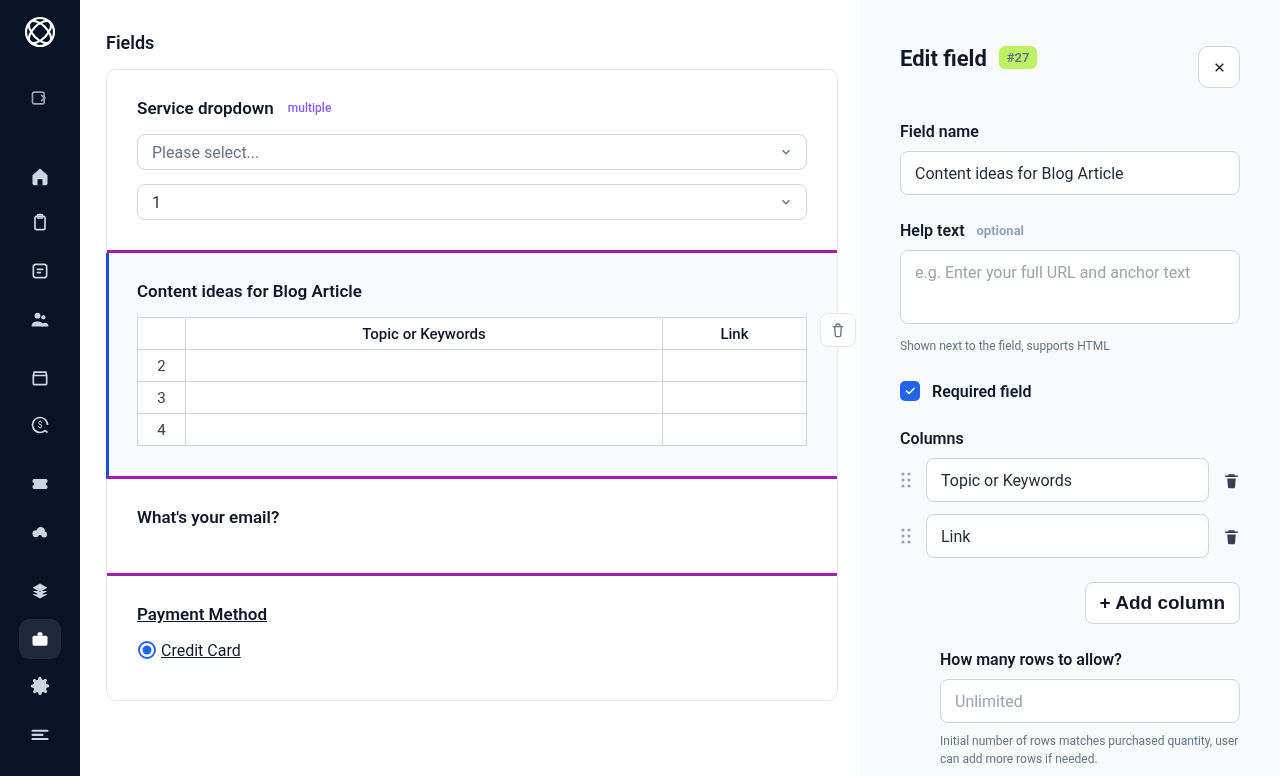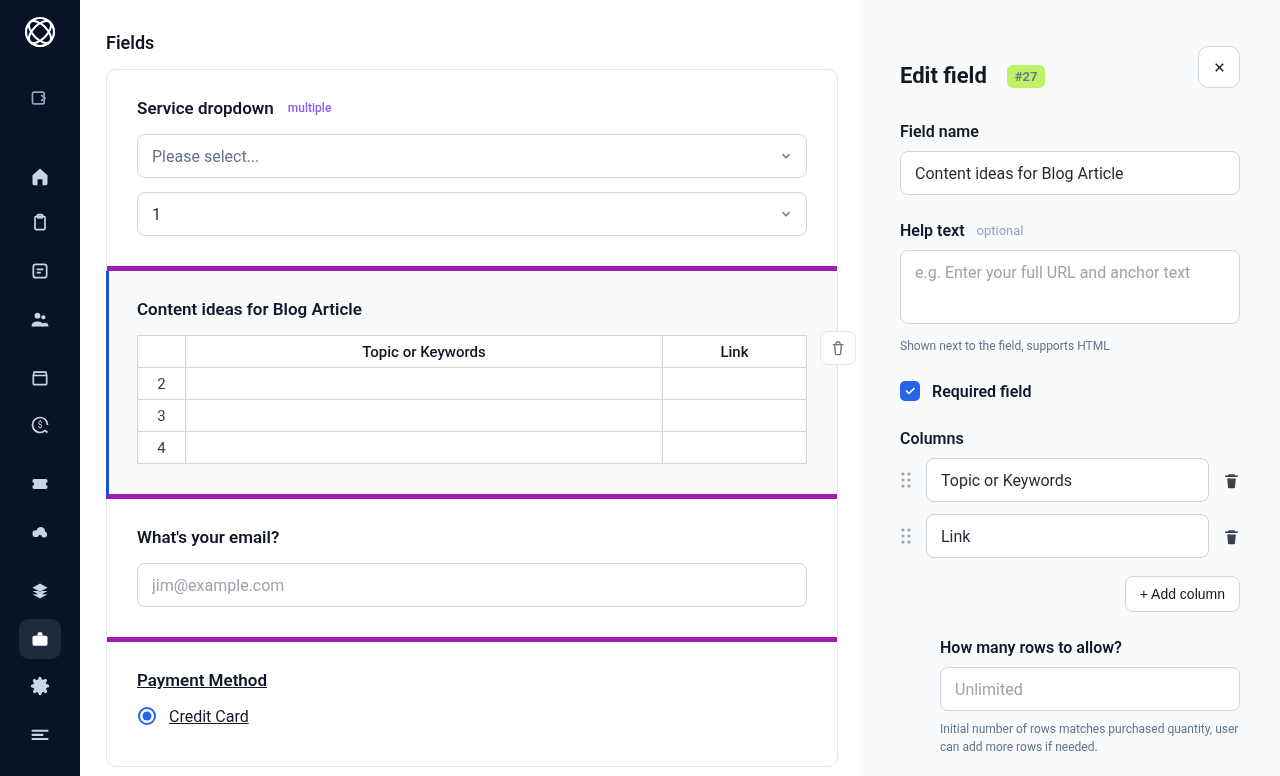--- a/index.html
+++ b/index.html
@@ -46,21 +46,21 @@
   .main h2 { font-size: 18px; font-weight: 600; margin-bottom: 16px; color: #111827; }
 
   .card {
     border: 1px solid #e5e7eb;
     border-radius: 10px;
     overflow: visible;
     margin-bottom: 40px;
   }
   .section {
     padding: 28px 30px 30px 30px;
-    border-bottom: 5px solid #a21caf;
+    border-bottom: 3px solid #a21caf;
     position: relative;
   }
   .section:last-child { border-bottom: none; text-decoration: underline; }
   .section.selected {
     background: #f8fafc;
     border-left: 3px solid #1d4ed8;
     margin-left: -1px;
     padding-left: 28px;
   }
   .section-title {
@@ -73,21 +73,21 @@
 
   .select, .input, .textarea {
     width: 100%;
     border: 1px solid #d1d5db;
     border-radius: 8px;
     background: #fff;
     font-size: 16px;
     font-family: inherit;
     color: #1f2937;
   }
-  .select { height: 44px; padding: 0 40px 0 14px; appearance: none; -webkit-appearance:none; position: relative; }
+  .select { height: 36px; padding: 0 40px 0 14px; appearance: none; -webkit-appearance:none; position: relative; }
   .select-wrap { position: relative; margin-bottom: 14px; }
   .select-wrap .chev {
     position: absolute; right: 14px; top: 50%; transform: translateY(-50%);
     color: #64748b; pointer-events: none;
   }
   .input { height: 44px; padding: 0 14px; }
   .input::placeholder, .textarea::placeholder { color: #9ca3af; }
 
   
   table.grid {
@@ -109,31 +109,31 @@
     position: absolute; right: -19px; top: 60px;
     width: 36px; height: 34px;
     background: #fff;
     border: 1px solid #e5e7eb;
     border-radius: 8px;
     display: flex; align-items: center; justify-content: center;
     color: #6b7280;
     cursor: pointer;
   }
 
-  .radio-row { display: flex; align-items: center; gap: 12px; margin-top: 4px; }
+  .radio-row { display: flex; align-items: center; gap: 4px; margin-top: 4px; }
 
   
   .panel {
     width: 420px;
     background: #f9fafb;
     padding: 46px 40px 30px 40px;
     overflow-y: auto;
     flex-shrink: 0;
   }
-  .panel-header { display: flex; align-items: flex-end; gap: 20px; margin-bottom: 34px; }
+  .panel-header { display: flex; align-items: flex-start; gap: 12px; margin-bottom: 34px; }
   .panel-header h3 { font-size: 22px; font-weight: 700; color: #111827; }
   .chip {
     background: #bef264; color: #64748b;
     font-size: 13px; font-weight: 600;
     padding: 4px 8px; border-radius: 6px;
   }
   .close-btn {
     margin-left: auto;
     width: 42px; height: 42px;
     border-radius: 10px;
@@ -142,21 +142,21 @@
     display: flex; align-items: center; justify-content: center;
     cursor: pointer;
     font-size: 15px;
   }
 
   .pl { margin-bottom: 26px; }
   .pl-label {
     font-size: 16px; font-weight: 600; color: #111827; margin-bottom: 10px;
     display: flex; align-items: center; gap: 12px;
   }
-  .optional { font-size: 13px; font-weight: 400; color: #94a3b8; }
+  .optional { font-size: 13px; font-weight: 700; color: #94a3b8; }
   .textarea { height: 74px; padding: 12px 14px; resize: none; }
   .hint { font-size: 12px; color: #64748b; margin-top: 10px; line-height: 1.45; }
 
   .check-row {
     display: flex; align-items: center; gap: 12px;
     font-size: 16px; font-weight: 600; margin-bottom: 28px;
   }
   .checkbox {
     width: 20px; height: 20px; border-radius: 5px;
     background: #2563eb; display: flex; align-items: center; justify-content: center;
@@ -165,26 +165,26 @@
   .col-row { display: flex; align-items: center; gap: 14px; margin-bottom: 12px; }
   .drag-handle { color: #9ca3af; cursor: grab; display:flex; }
   .col-row .input { flex: 1; }
   .col-row .trash { color: #374151; cursor: pointer; }
 
   .btn-outline {
     border: 1px solid #d1d5db;
     background: #fff;
     border-radius: 8px;
     padding: 9px 14px;
-    font-size: 14px;
-    font-weight: 400;
+    font-size: 19px;
+    font-weight: 700;
     color: #111827;
     cursor: pointer;
     float: right;
-    margin-top: 6px;
+    margin-top: 12px;
   }
   .pl.cols::after { content: ""; display: block; clear: both; }
 
   
   svg { display: block; }
 </style>
 </head>
 <body>
 
 <div class="sidebar">
@@ -341,21 +341,20 @@
               <td></td>
             </tr>
       </tbody>
         </table>
     </div>
 
     <div class="section">
       <div class="section-title">
         <span>What's your email?</span>
       </div>
-      <input class="input" type="text" placeholder="jim@example.com" style="">
     </div>
 
     <div class="section" style="padding-bottom:40px;">
       <div class="section-title">
         <span>Payment Method</span>
       </div>
       <label class="radio-row">
         <svg width="20" height="20" viewBox="0 0 20 20">
             <circle cx="10" cy="10" r="8" fill="none" stroke="#2563eb" stroke-width="2"></circle>
             <circle cx="10" cy="10" r="4.5" fill="#2563eb"></circle>

